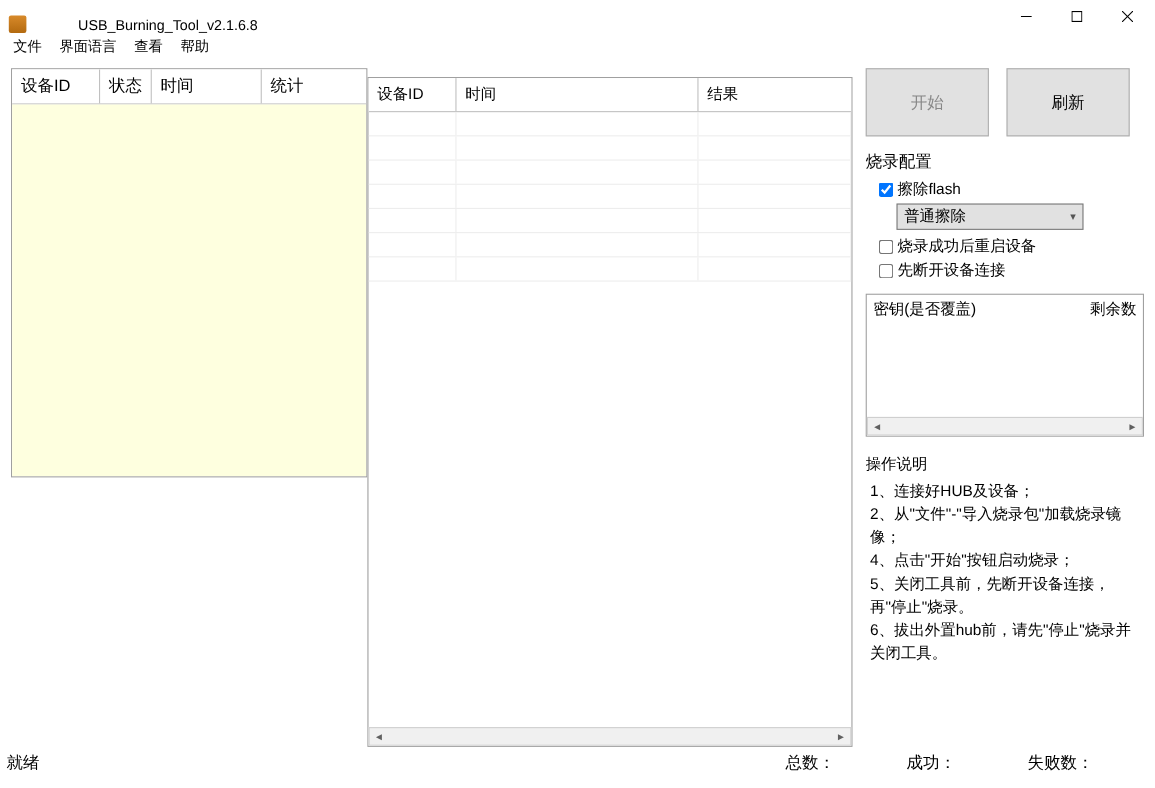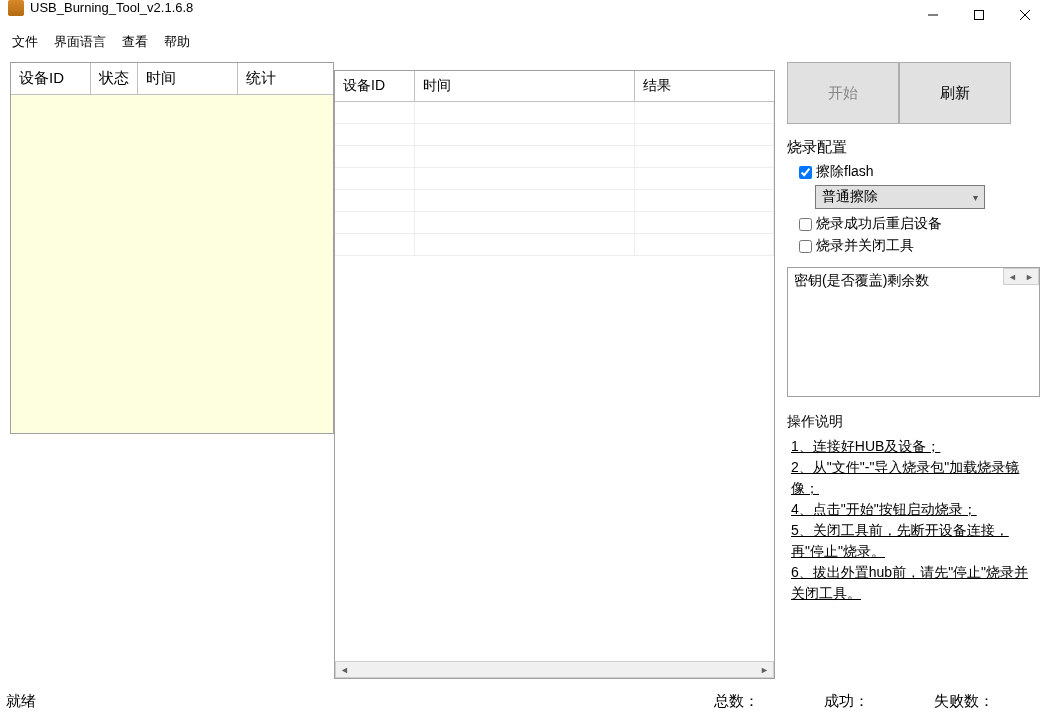--- a/index.html
+++ b/index.html
@@ -10,23 +10,24 @@
     width: 1050px;
     height: 716px;
     overflow: hidden;
     color: #000;
   }
 
   
   .titlebar {
     height: 30px;
     display: flex;
-    align-items: flex-start;
+    align-items: flex-end;
     padding: 0 2px 0 8px;
     background: #ffffff;
+    gap: 41px;
   }
   .titlebar .app-icon {
     width: 16px; height: 16px;
     background: linear-gradient(#d88a2a,#b36a10);
     border-radius: 2px;
     margin-right: 6px;
   }
   .titlebar .title { flex: 0 0 auto; }
   .titlebar .spacer { flex: 1; }
   .win-btns { display: flex; }
@@ -110,21 +111,21 @@
     align-items: center;
   }
   .scroll-horiz .arrow {
     width: 17px; height: 100%;
     display:flex;align-items:center;justify-content:center;
     color:#606060;font-size:9px;
   }
   .scroll-horiz .track { flex:1; height:100%; }
 
   
-  .btn-row { display: flex; margin-bottom: 10px; align-items: center; }
+  .btn-row { display: flex; gap: 16px; margin-bottom: 10px; align-items: center; }
   .big-btn {
     width: 112px; height: 62px;
     background: #e1e1e1;
     border: 1px solid #adadad;
     display:flex;align-items:center;justify-content:center;
     font-size: 15px;
   }
   .big-btn.disabled { color: #888; }
 
   .section-title { font-size: 15px; margin: 4px 0 4px 0; }
@@ -151,46 +152,46 @@
   }
   .combo .chev {
     position: absolute; right: 6px; top: 50%; transform: translateY(-50%);
     font-size: 10px; color: #555;
   }
 
   .key-box {
     border: 1px solid #a0a0a0;
     height: 130px;
     margin-top: 10px;
-    display:flex;flex-direction:row;
+    display:flex;flex-direction:column;
     overflow:hidden;
   }
   .key-box .khead {
     display:flex;
     font-size: 14px;
     padding: 4px 6px;
   }
   .key-box .khead .k1 { flex: 1; }
   .key-box .kbody { flex:1; }
 
   .instr-box {
     margin-top: 10px;
     font-size: 14px;
     line-height: 1.5;
     flex:1;
     overflow:hidden;
   }
-  .instr-box .line { padding-left: 4px; text-decoration: underline; }
+  .instr-box .line { padding-left: 4px; }
 
   
   .statusbar {
     height: 28px;
     border-top: 1px solid #ffffff;
     display: flex;
-    align-items: flex-end;
+    align-items: flex-start;
     padding: 0 6px;
     font-size: 15px;
   }
   .statusbar .st-left { flex: 1; }
   .statusbar .st-field { width: 110px; }
 </style>
 </head>
 <body>
 
 <div class="titlebar">
@@ -308,21 +309,21 @@
     </div>
 
 
     <label class="checkbox-row">
       <input type="checkbox" style="">
       <span>烧录成功后重启设备</span>
     </label>
 
     <label class="checkbox-row">
       <input type="checkbox" style="">
-      <span>烧录并关闭工具</span>
+      <span>先断开设备连接</span>
     </label>
 
     <div class="key-box">
       <div class="khead">
         <div class="k1">密钥(是否覆盖)</div>
         <div>剩余数</div>
       </div>
       <div class="kbody"></div>
       <div class="scroll-horiz">
         <div class="arrow">◄</div>

